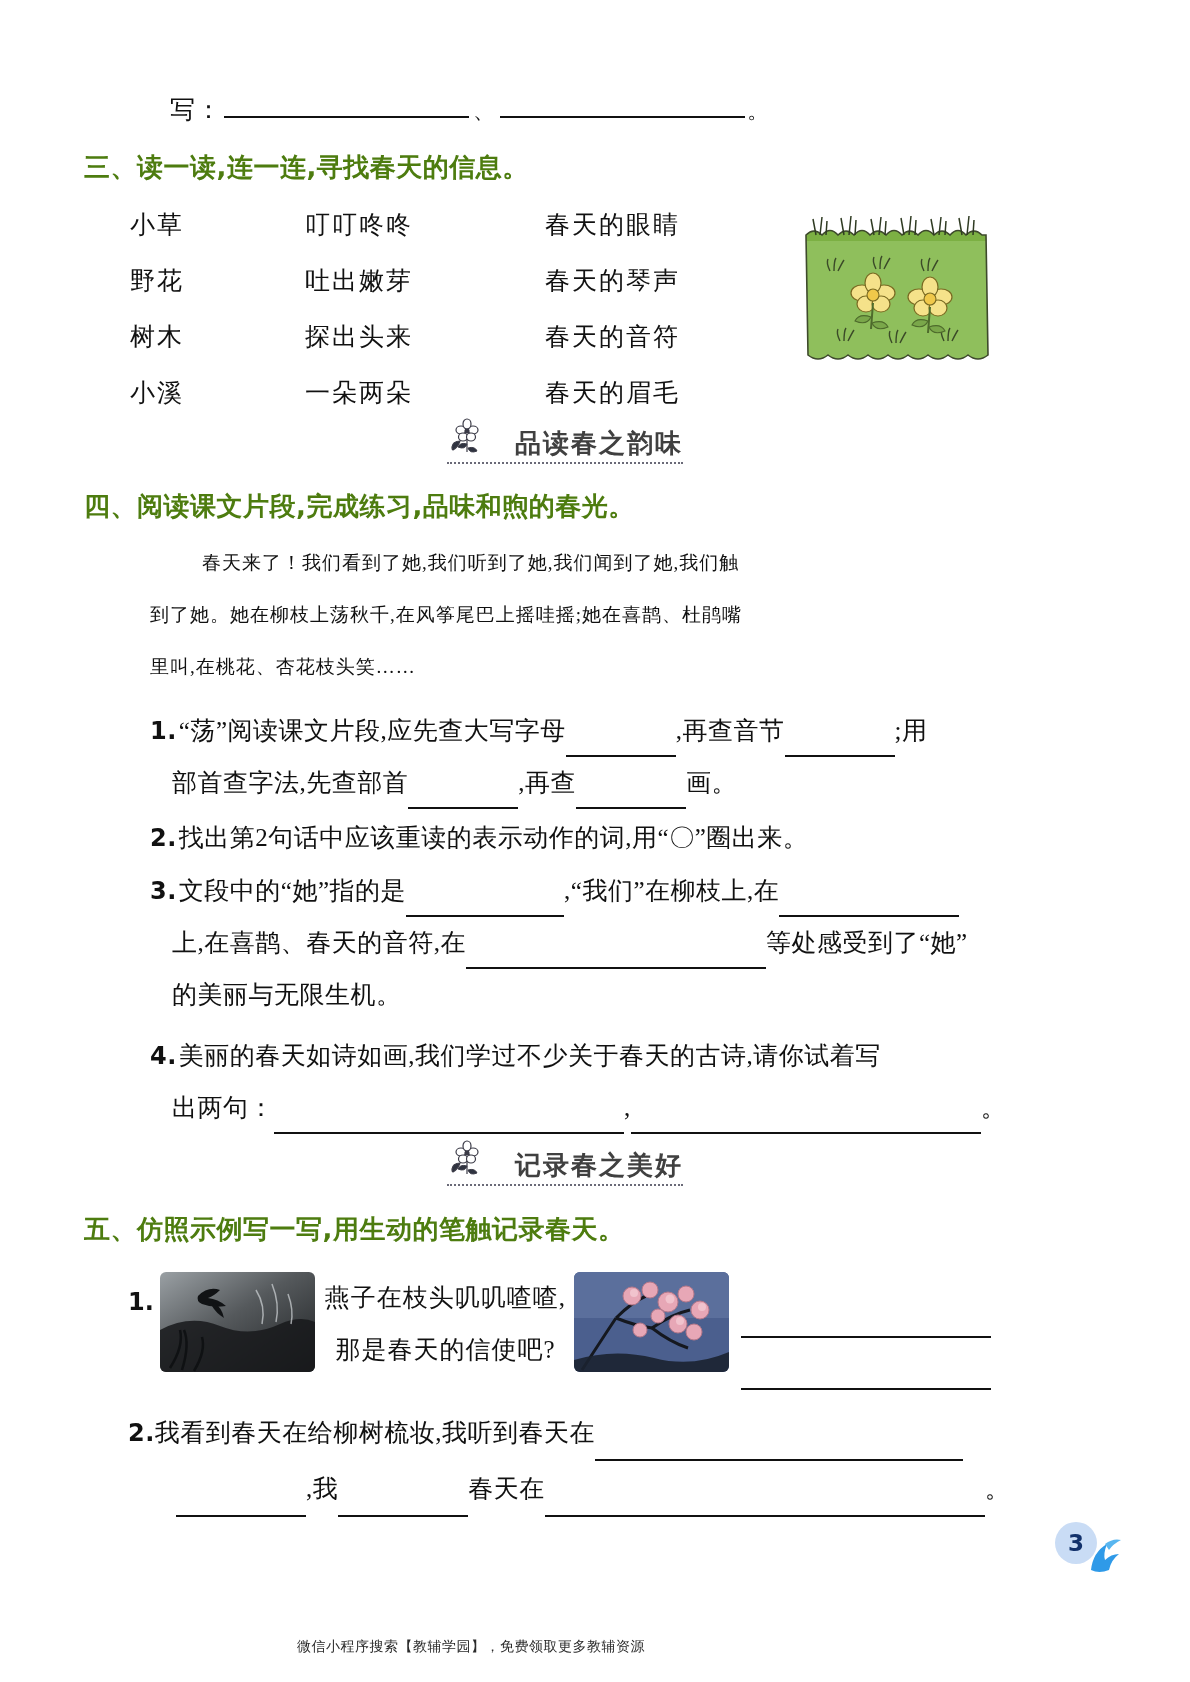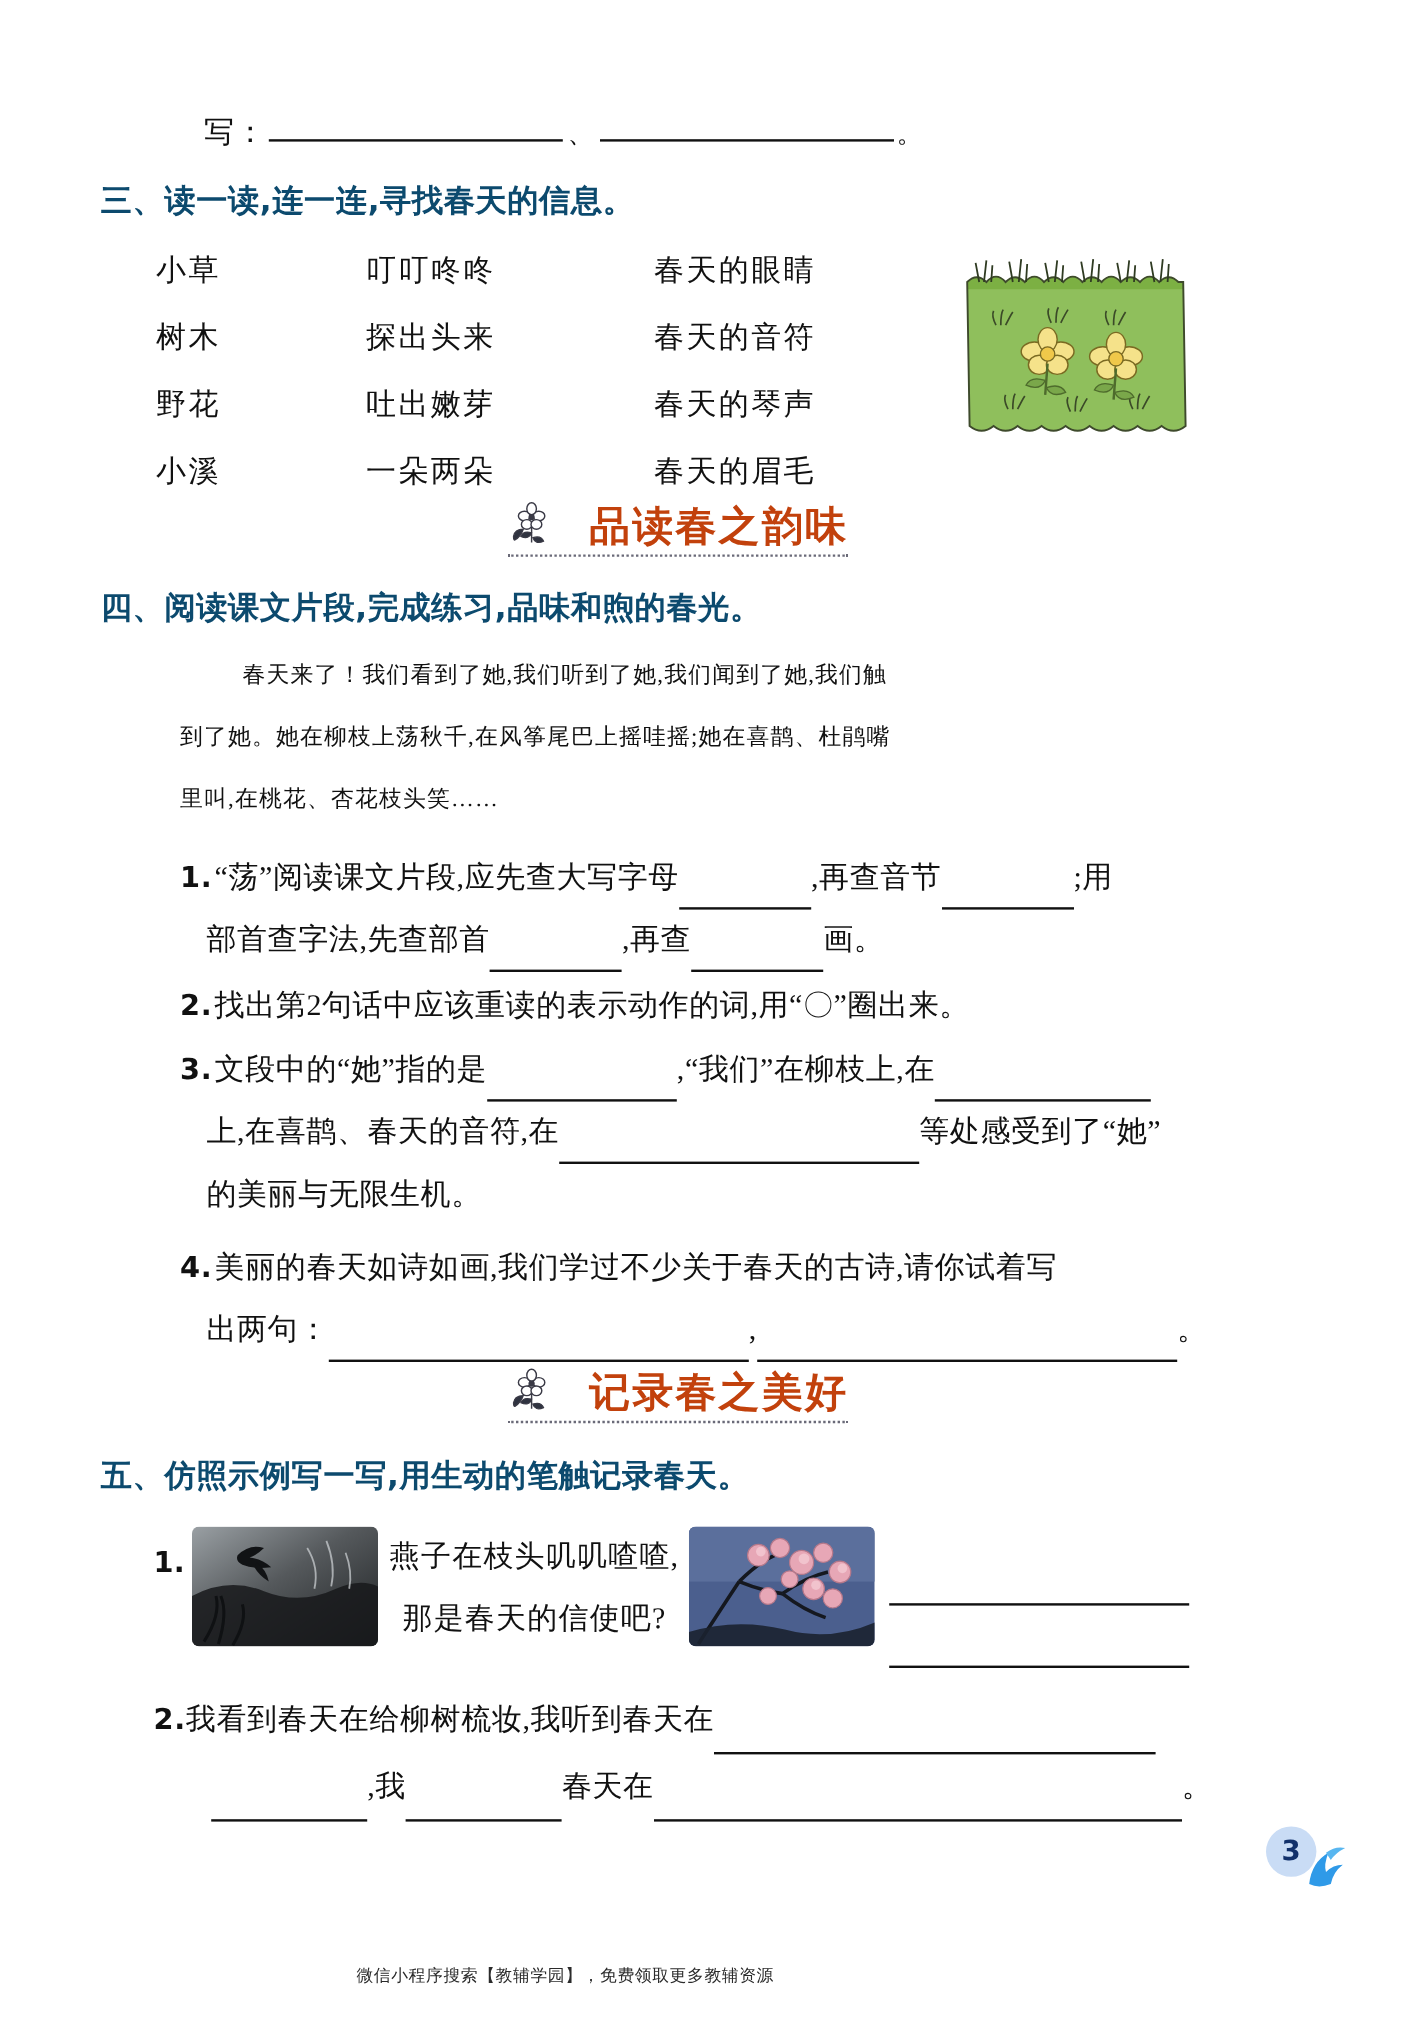--- a/index.html
+++ b/index.html
@@ -48,21 +48,21 @@
   #write-line .b2 { width: 245px; height: 1.1em; border-bottom: 2px solid #111; margin: 0 2px; }
   #write-line .per { font-size: 22px; }
 
   
   .sec-head {
     position: absolute;
     font-family: "DejaVu Sans", "Liberation Sans", sans-serif;
     font-weight: bold;
     font-size: 26px;
     letter-spacing: 0.5px;
-    color: #0c4a6e;
+    color: #4d7c0f;
     white-space: nowrap;
   }
   #sec3 { left: 84px; top: 150px; }
   #sec4 { left: 84px; top: 489px; }
   #sec5 { left: 84px; top: 1212px; }
 
   
   #match {
     position: absolute;
     left: 130px; top: 196px;
@@ -98,22 +98,22 @@
   .banner .bwrap {
     position: relative;
     display: flex;
     align-items: flex-end;
     padding-bottom: 6px;
     border-bottom: 2px dotted #6a6a78;
   }
   .banner .btxt {
     font-family: "DejaVu Sans", "Liberation Sans", sans-serif;
     font-weight: bold;
-    font-size: 34px;
-    color: #c2410c;
+    font-size: 26px;
+    color: #404040;
     letter-spacing: 2px;
     margin-left: 24px;
     line-height: 1;
   }
   .banner .bicon { width: 44px; height: 38px; }
 
   
   #passage {
     position: absolute;
     left: 150px; top: 537px;
@@ -248,28 +248,28 @@
 
   <div class="sec-head" id="sec3">三、读一读,连一连,寻找春天的信息。</div>
 
   <div id="match">
     <div class="mrow">
       <span class="kai c1">小草</span>
       <span class="kai c2">叮叮咚咚</span>
       <span class="kai c3">春天的眼睛</span>
     </div>
     <div class="mrow">
+      <span class="kai c1">野花</span>
+      <span class="kai c2">吐出嫩芽</span>
+      <span class="kai c3">春天的琴声</span>
+    </div>
+    <div class="mrow">
       <span class="kai c1">树木</span>
       <span class="kai c2">探出头来</span>
       <span class="kai c3">春天的音符</span>
-    </div>
-    <div class="mrow">
-      <span class="kai c1">野花</span>
-      <span class="kai c2">吐出嫩芽</span>
-      <span class="kai c3">春天的琴声</span>
     </div>
     <div class="mrow">
       <span class="kai c1">小溪</span>
       <span class="kai c2">一朵两朵</span>
       <span class="kai c3">春天的眉毛</span>
     </div>
   </div>
 
   <div id="grass-illus">
     <svg width="200" height="180" viewBox="0 0 200 180">

